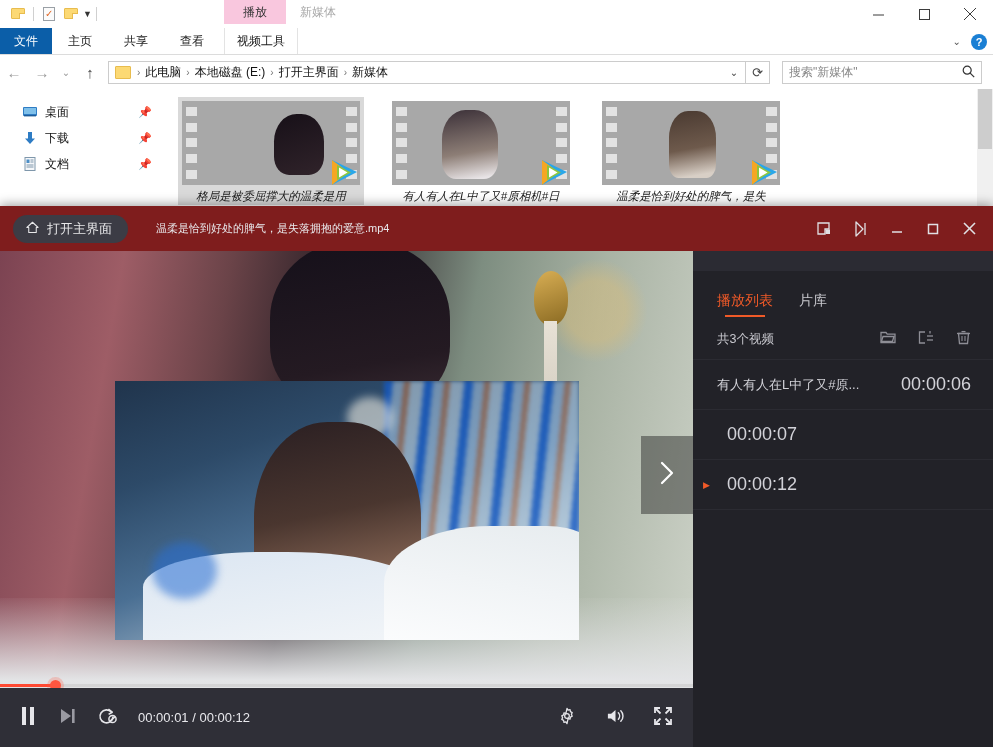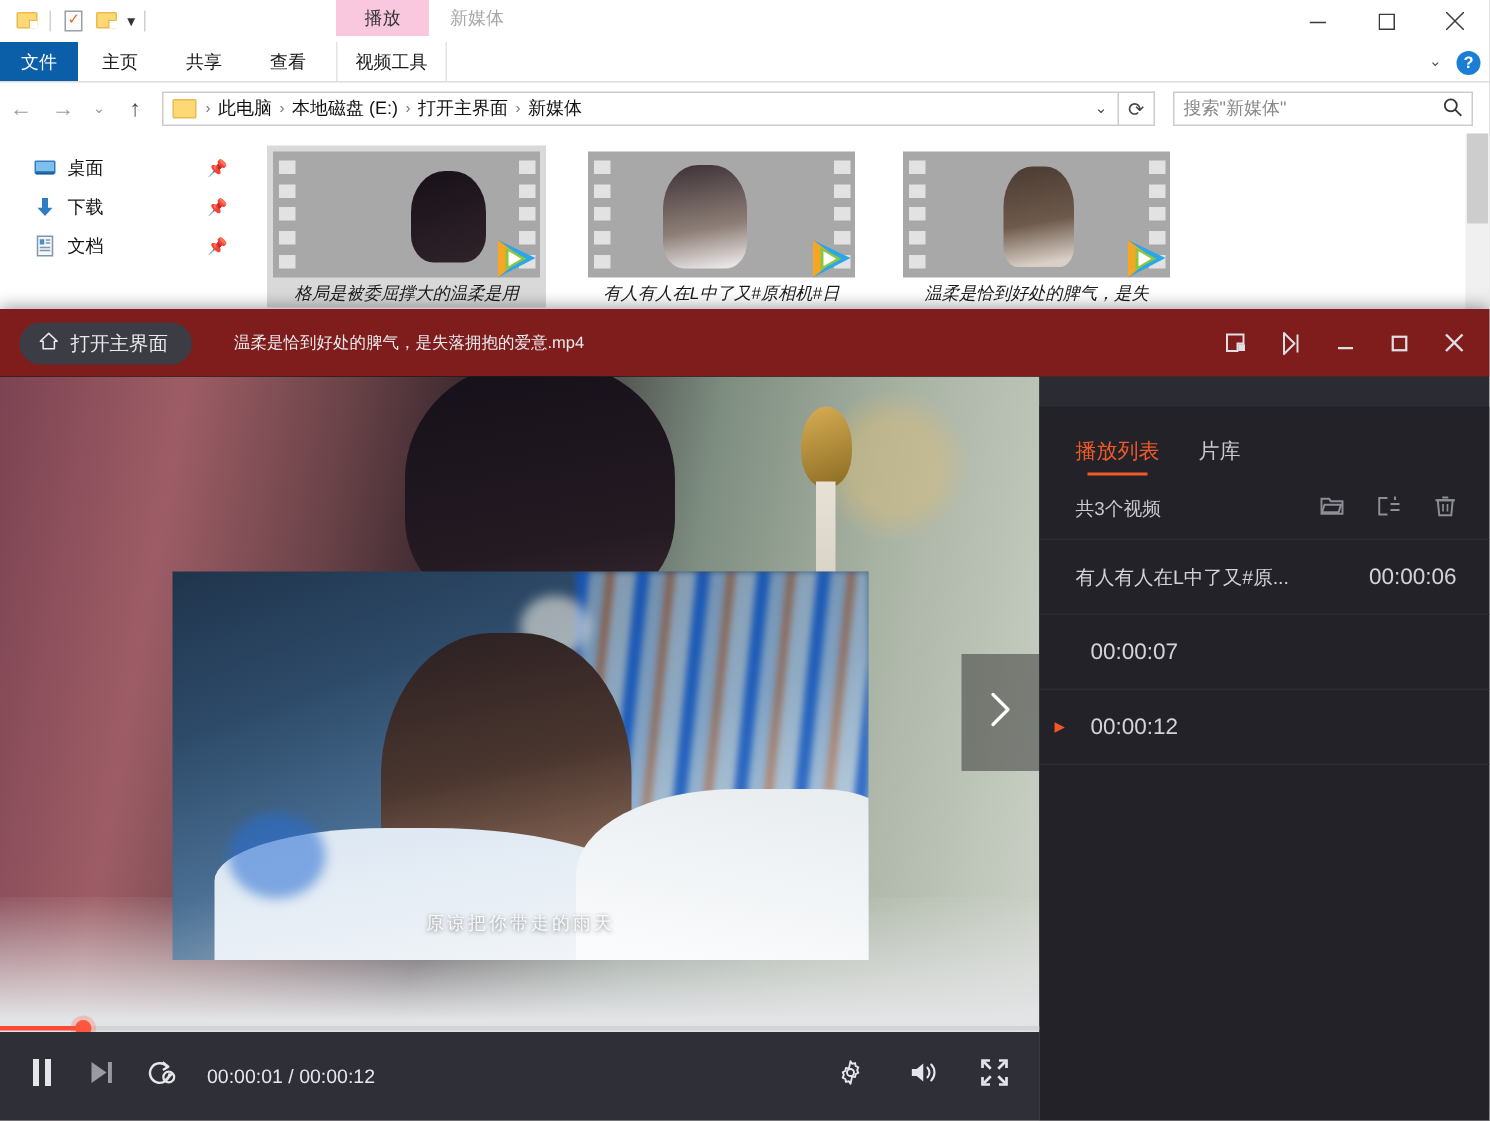--- a/index.html
+++ b/index.html
@@ -316,21 +316,21 @@
   .pl-row {
     height: 50px; display: flex; align-items: center; padding: 0 22px 0 24px;
     border-top: 1px solid #2b2b32; position: relative;
     font-size: 13px; color: #d2d2d8;
   }
   .pl-row.active { color: #f05a28; }
   .pl-row .play-tri {
     position: absolute; left: 10px; font-size: 9px; color: #f05a28;
   }
   .pl-name { flex: 1; white-space: nowrap; overflow: hidden; }
-  .pl-time { margin-left: 10px; font-size: 15px; }
+  .pl-time { margin-left: 10px; font-size: 18px; }
   .pl-row.active .pl-time { color: #d2d2d8; }
   .pl-divider { border-top: 1px solid #2b2b32; }
   .progress-wrap {
     position: absolute; left: 0; top: 476px; width: 693px; height: 6px;
   }
   .progress-track { position: absolute; left: 0; top: 2px; width: 693px; height: 3px; background: rgba(200,200,200,.55); }
   .progress-fill { position: absolute; left: 0; top: 2px; height: 3px; background: #ff4a33; }
   .progress-knob {
     position: absolute; top: -2px; width: 11px; height: 11px; border-radius: 50%;
     background: #ff5640; box-shadow: 0 0 0 3px rgba(255,86,64,.25);
@@ -624,21 +624,20 @@
         <span class="bed"></span>
       </div>
 
       <div class="video-inner">
         <span class="stripes"></span>
         <span class="bokeh2"></span>
         <span class="girl"></span>
         <span class="shoulder"></span>
         <span class="coat"></span>
         <span class="bokeh1"></span>
-        <div class="subtitle">原谅把你带走的雨天</div>
       </div>
 
       <div class="next-arrow">
         <span>
           <svg width="22" height="30" viewBox="0 0 22 30">
               <polyline points="6,5 16,15 6,25" fill="none" stroke="#ffffff" stroke-width="2.2" stroke-linecap="round" stroke-linejoin="round"></polyline>
             </svg>
         </span>
       </div>
     </div>

